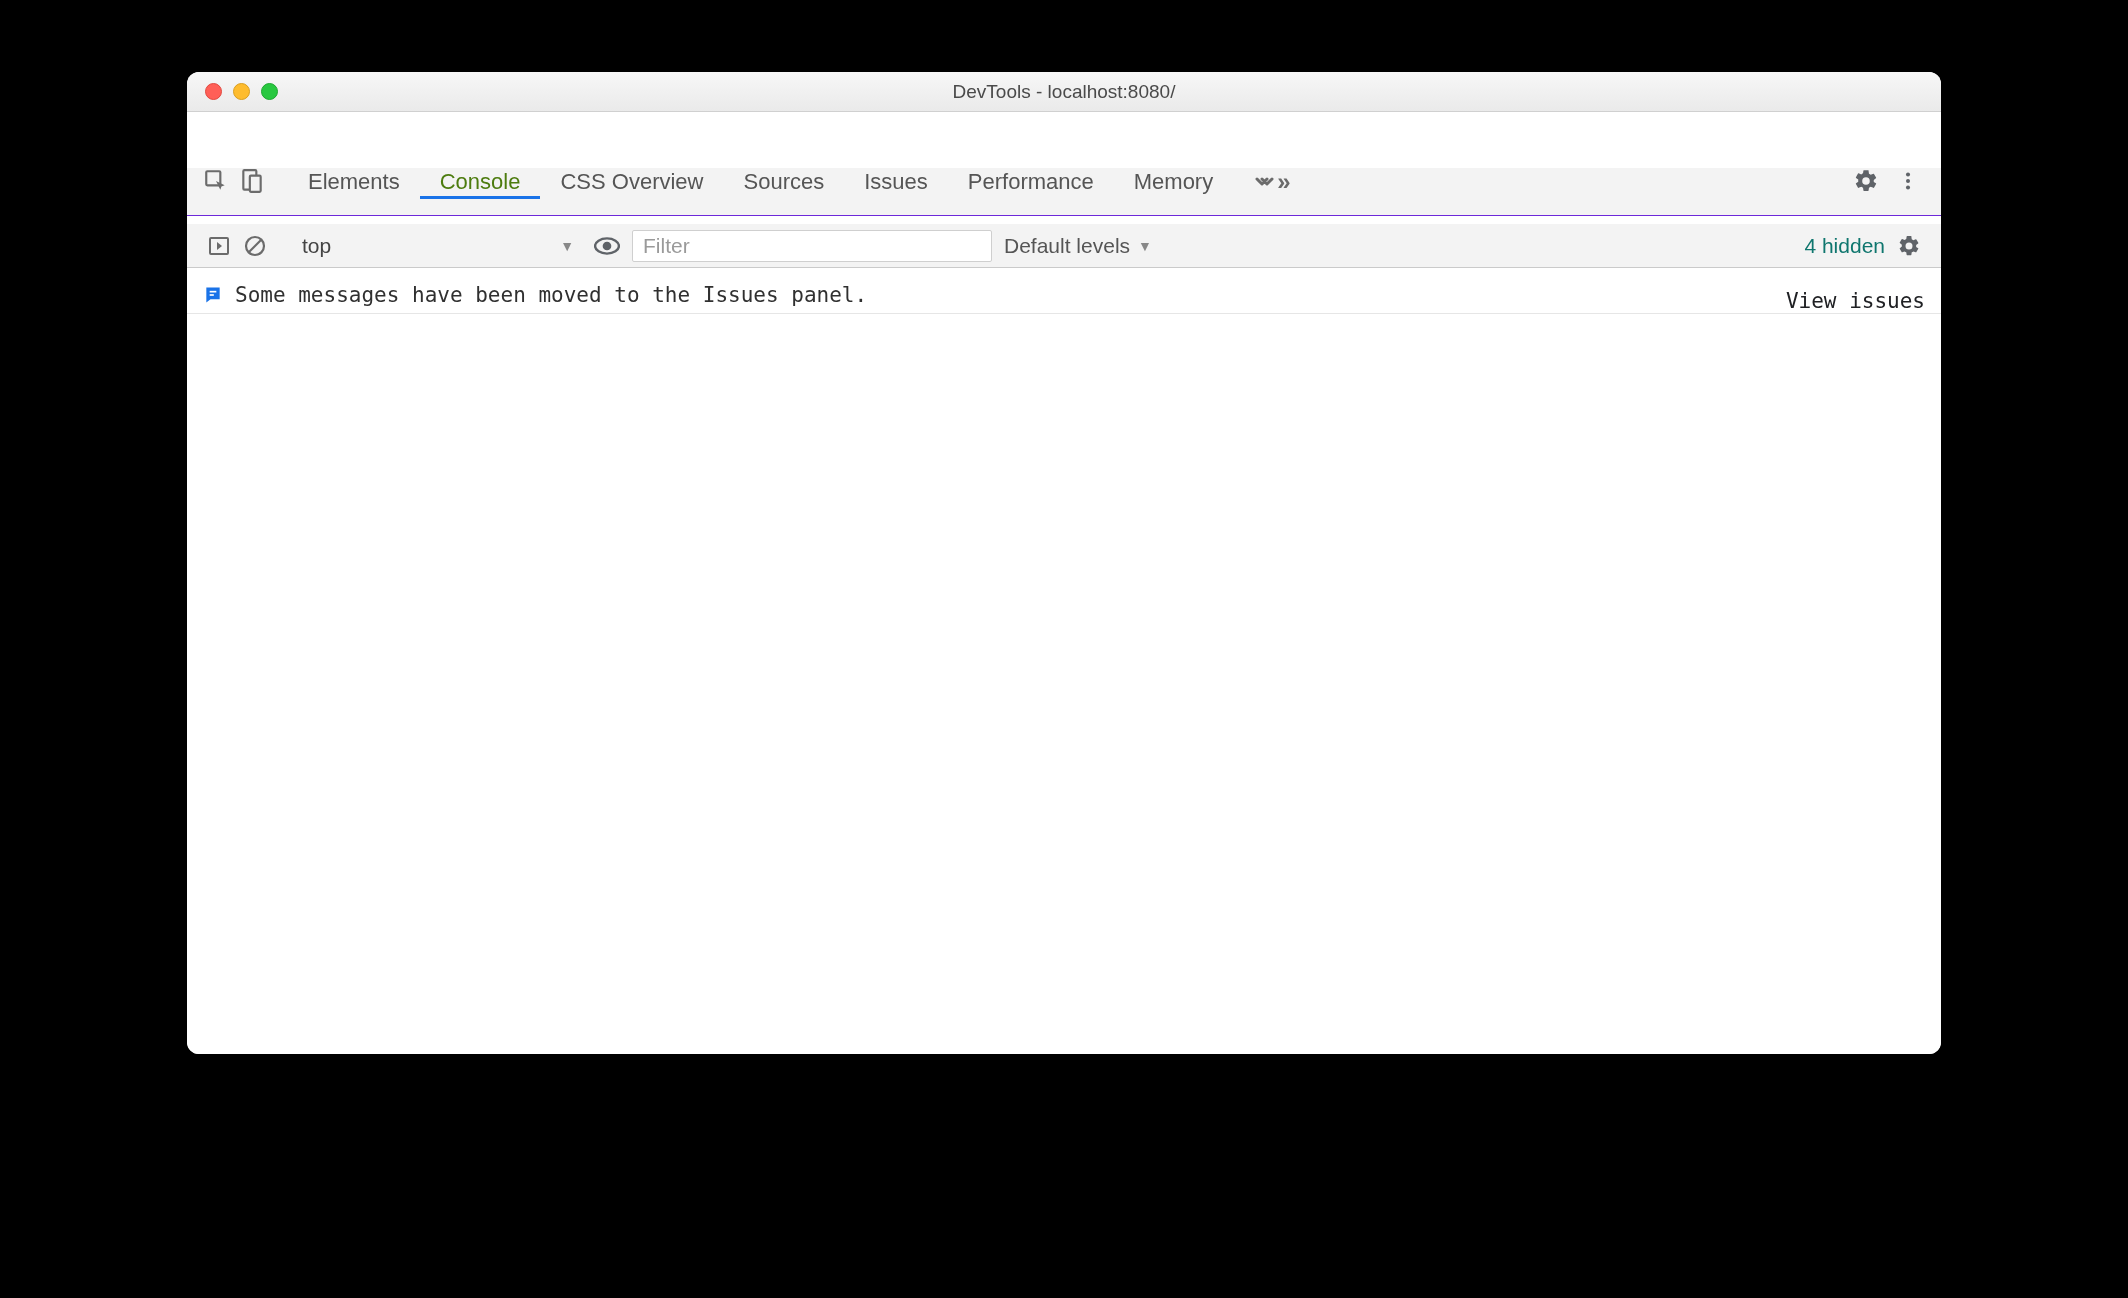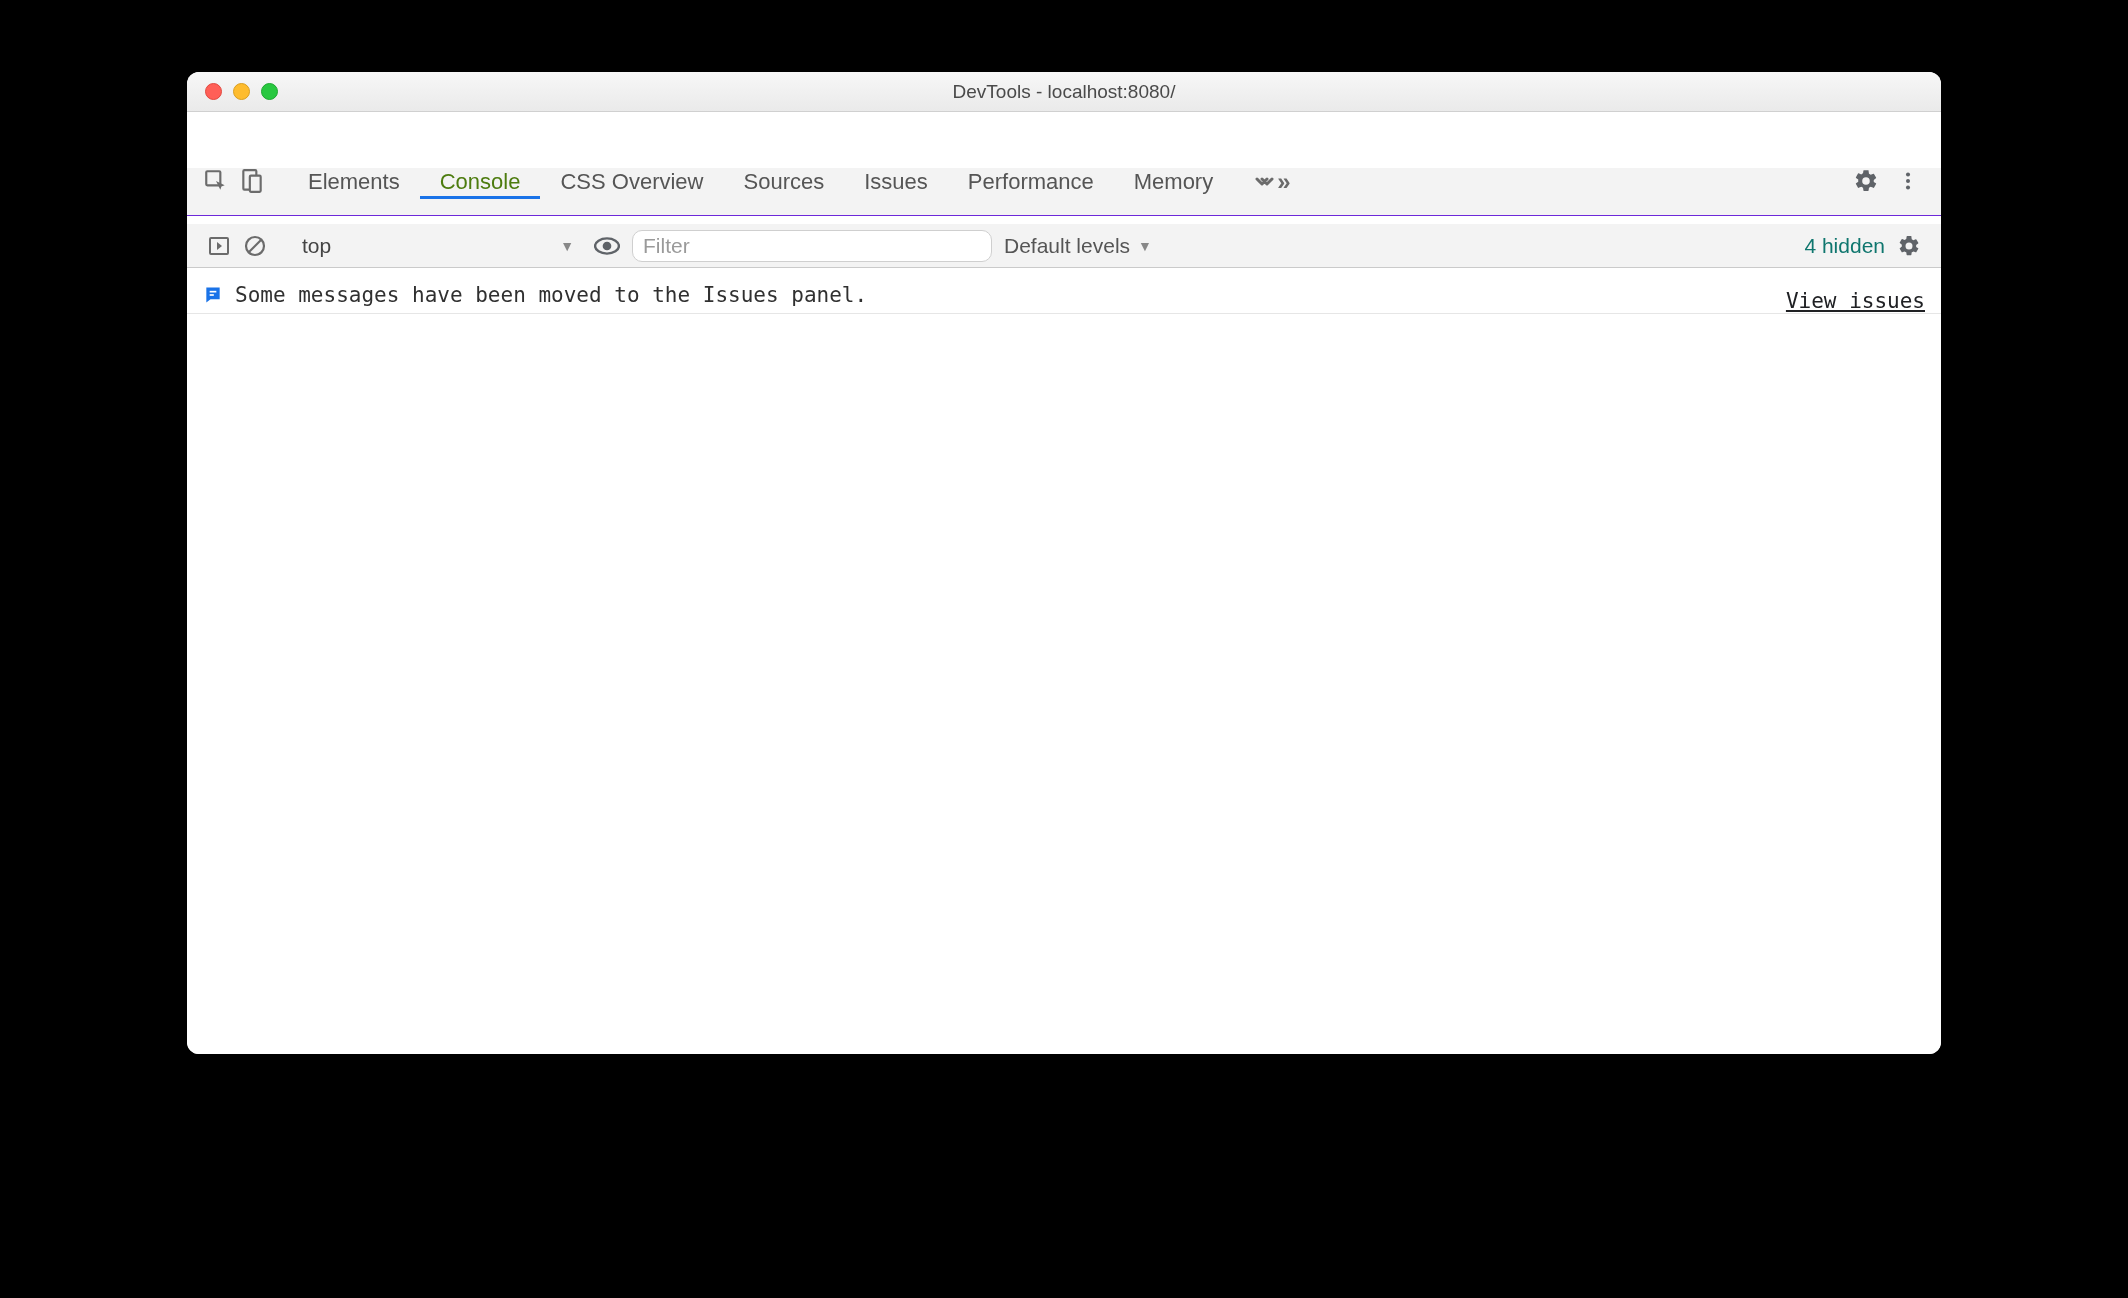--- a/index.html
+++ b/index.html
@@ -120,21 +120,21 @@
     }
     .context-select .caret { color: #888; font-size: 14px; }
     .filter-input {
       width: 360px;
       height: 32px;
       border: 1px solid #cfcfcf;
       background: #fff;
       padding: 0 10px;
       font-size: 21px;
       color: #333;
-      border-radius: 10px;
+      border-radius: 2px;
     }
     .filter-input::placeholder { color: #9a9a9a; }
     .levels-select {
       display: flex;
       align-items: center;
       gap: 8px;
       color: #555;
       cursor: pointer;
     }
     .levels-select .caret { color: #888; font-size: 14px; }
@@ -149,21 +149,20 @@
       padding: 0 16px;
       font-family: ui-monospace, SFMono-Regular, Menlo, Consolas, monospace;
       font-size: 21px;
       color: #303030;
       gap: 12px;
     }
     .msg-row .msg-icon { color: #1a73e8; display:flex; }
     .msg-row .spacer { flex: 1; }
     .msg-row .view-link {
       color: #202124;
-      text-decoration: underline;
       cursor: pointer;
       font-family: ui-monospace, SFMono-Regular, Menlo, Consolas, monospace;
       margin-top: 13px;
     }
     .content-area {
       flex: 1;
       background: #fff;
     }
     svg { display:block; }
   </style>

